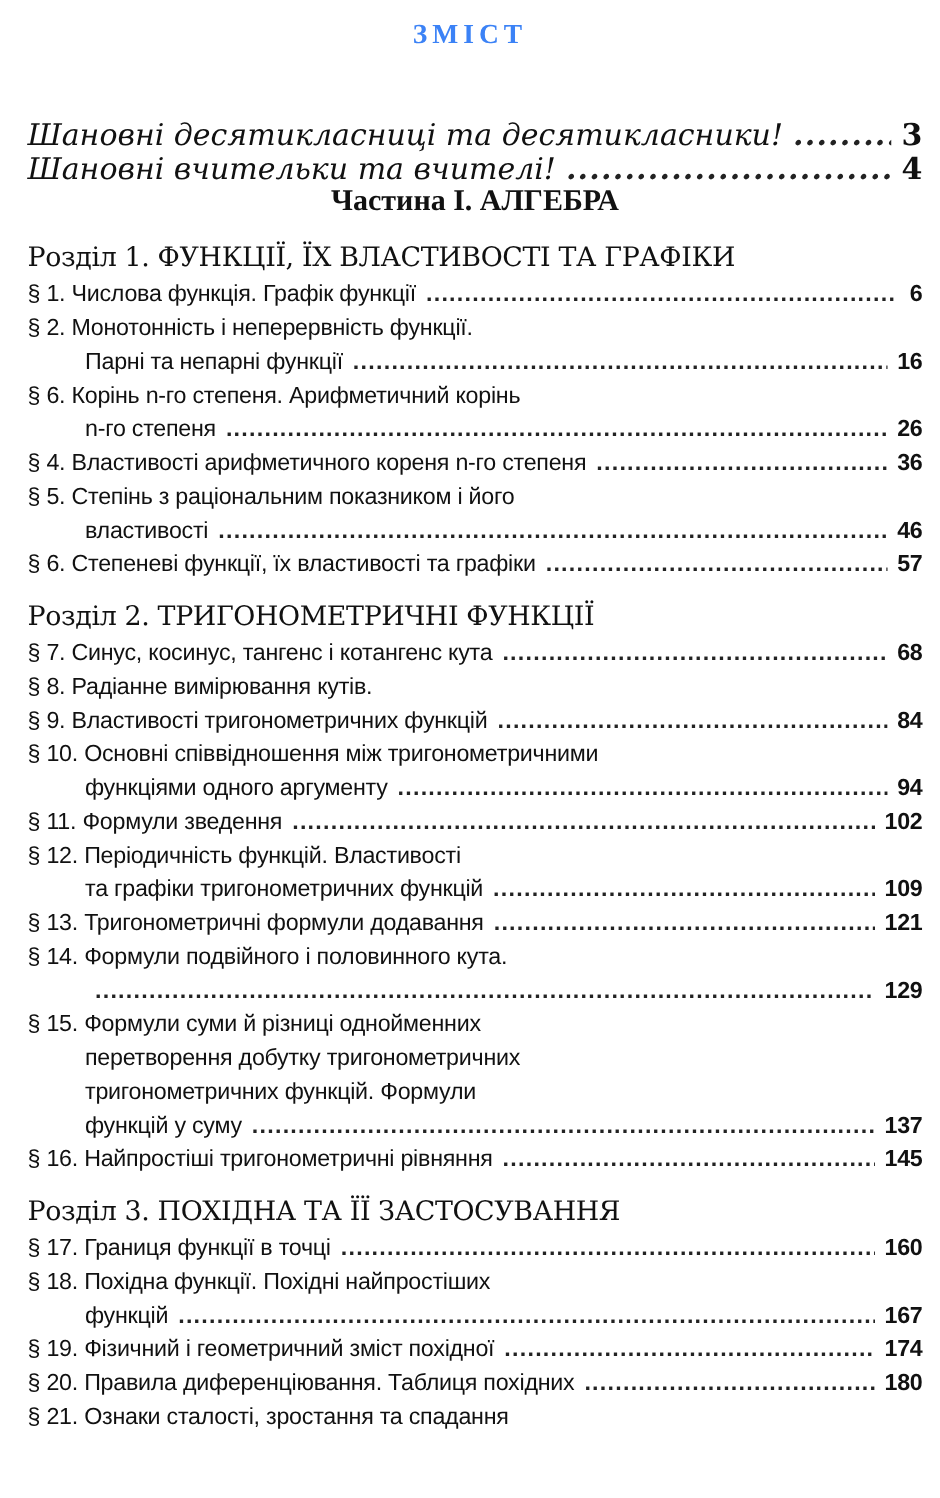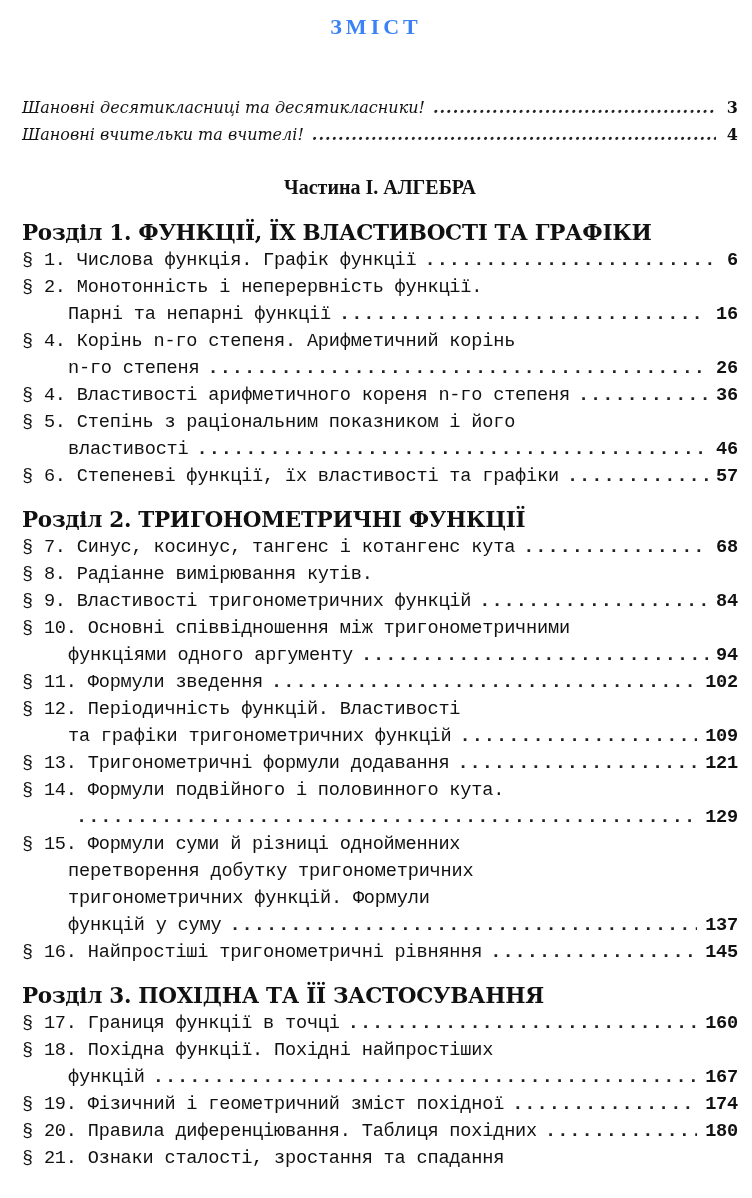--- a/index.html
+++ b/index.html
@@ -5,32 +5,32 @@
   html, body { margin: 0; padding: 0; background: #ffffff; }
   body { width: 752px; height: 1198px; position: relative; overflow: hidden;
          font-family: "DejaVu Serif", "Liberation Serif", serif; color: #111; }
   .page-title { position: absolute; top: 14px; left: 0; width: 752px; text-align: center;
          font-family: "Liberation Serif", serif; font-weight: bold; font-size: 22px;
          letter-spacing: 4px; color: #3b82f6; }
   .toc { position: absolute; left: 22px; width: 716px; top: 94px; }
   .line { display: flex; align-items: baseline; height: 27px; line-height: 27px;
           font-size: 20.5px; white-space: nowrap; font-family: "Liberation Serif", serif; }
   .line.cont { padding-left: 46px; }
-  .intro .line { font-style: italic; font-family: "DejaVu Serif", serif; font-size: 16px; }
+  .intro .line { font-style: italic; font-family: "DejaVu Serif", serif; font-size: 24px; }
   .intro .line .num { font-style: normal; font-weight: bold; }
   .label { flex: 0 0 auto; }
   .dots { flex: 1 1 auto; overflow: hidden; margin: 0 8px; font-weight: bold; letter-spacing: 1px; color: #222; }
   .dots::before { content: "................................................................................................................................................"; }
   .num { flex: 0 0 auto; font-weight: bold; min-width: 14px; text-align: right; }
-  .part { text-align: center; font-weight: bold; font-size: 20px; height: 27px; line-height: 27px;
-          margin-top: 26px; margin-bottom: 18px; font-family: "Liberation Serif", serif; }
-  .chapter-heading { font-weight: bold; font-size: 21.5px; height: 28px; line-height: 28px;
+  .part { text-align: center; font-weight: bold; font-size: 24px; height: 27px; line-height: 27px;
+          margin-bottom: 18px; font-family: "Liberation Serif", serif; }
+  .chapter-heading { font-weight: normal; font-size: 21.5px; height: 28px; line-height: 28px;
           font-family: "DejaVu Serif", serif; letter-spacing: -0.3px; }
   .chapter + .chapter { margin-top: 16px; }
-  .chapter .entries .line { font-family: Liberation Mono, monospace; font-size: 18.6px; letter-spacing: -0.2px; }
+  .chapter .entries .line { font-family: Liberation Sans, sans-serif; font-size: 18.6px; letter-spacing: -0.2px; }
   .intro { margin-bottom: 0; }
 </style>
 </head>
 <body>
 
 <div class="page-title">ЗМІСТ</div>
 
 <div class="toc">
   <div class="intro">
     <div class="line">
@@ -58,21 +58,21 @@
           </div>
           <div class="line">
             <span class="label">§ 2. Монотонність і неперервність функції.</span>
           </div>
           <div class="line cont">
             <span class="label">Парні та непарні функції</span>
             <span class="dots"></span>
             <span class="num">16</span>
           </div>
           <div class="line">
-            <span class="label">§ 4. Корінь n-го степеня. Арифметичний корінь</span>
+            <span class="label">§ 6. Корінь n-го степеня. Арифметичний корінь</span>
           </div>
           <div class="line cont">
             <span class="label">n-го степеня</span>
             <span class="dots"></span>
             <span class="num">26</span>
           </div>
           <div class="line">
             <span class="label">§ 4. Властивості арифметичного кореня n-го степеня</span>
             <span class="dots"></span>
             <span class="num">36</span>

